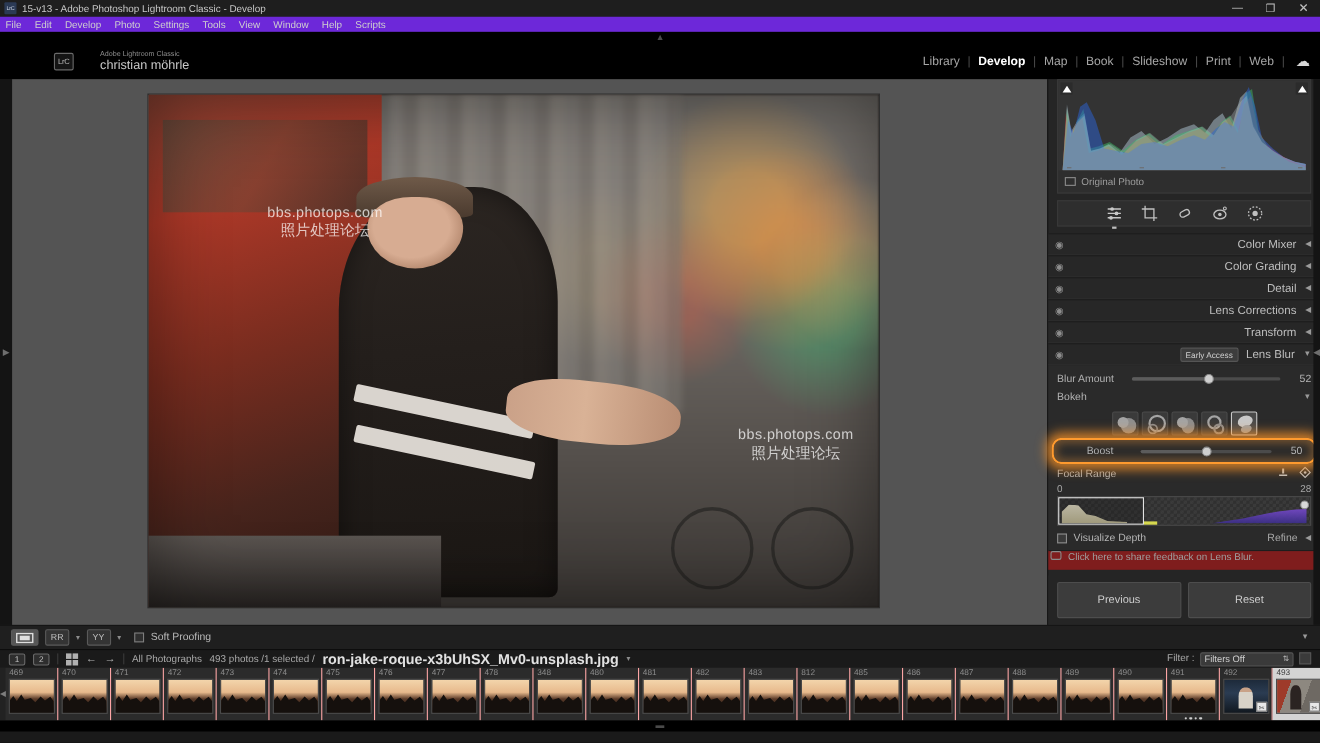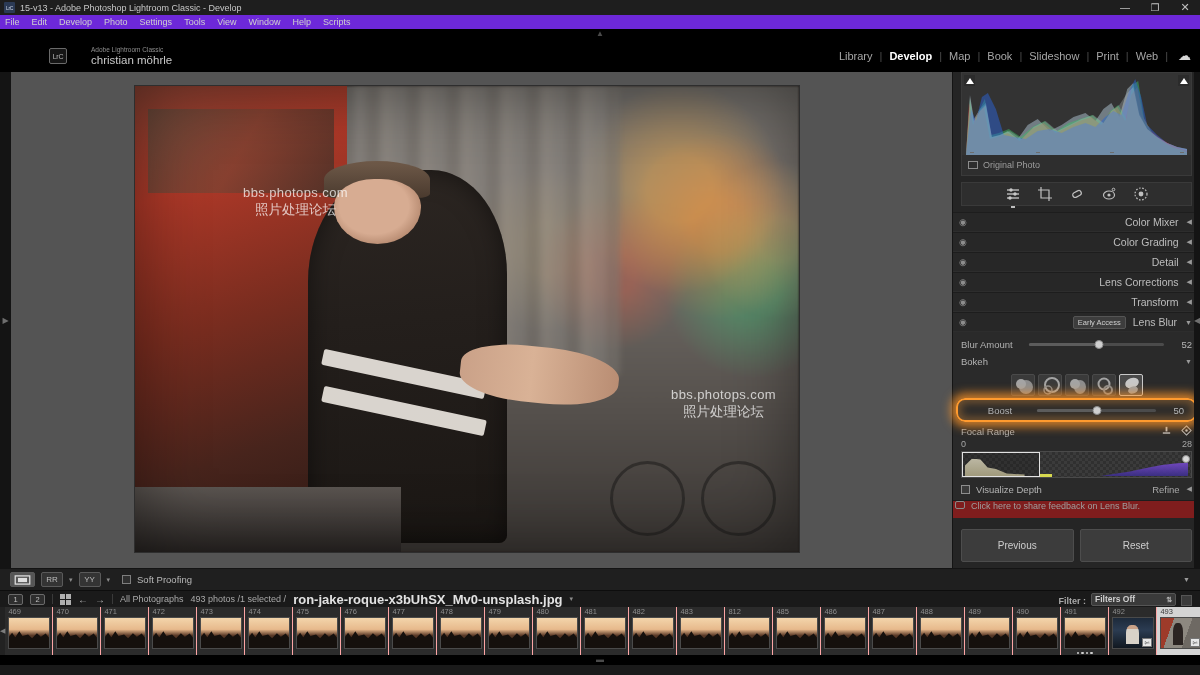--- a/index.html
+++ b/index.html
@@ -317,21 +317,21 @@
   }
   .fs-header .grid4 {
     width: 11px; height: 11px; display: grid; grid-template-columns: 1fr 1fr; grid-gap: 1px;
   }
   .fs-header .grid4 i { background: #b0b0b0; }
   .fs-header .nav { color: #b5b5b5; font-size: 10px; }
   .fs-header .src { font-size: 9px; color: #a9a9a9; }
   .fs-header .cnt { font-size: 9px; color: #a9a9a9; }
   .fs-header .fname { font-size: 13px; color: #e2e2e2; font-weight: bold; }
   .fs-header .divider { width: 1px; height: 10px; background: #3a3a3a; }
-  .fs-header .filterblk { margin-left: auto; display: flex; align-items: flex-end; gap: 5px; font-weight: bold; }
+  .fs-header .filterblk { margin-left: auto; display: flex; align-items: flex-start; gap: 5px; }
   .fs-header .filterblk .flbl { font-size: 9px; color: #a9a9a9; }
   .fs-header .selectbox {
     width: 85px; height: 13px; background: #3a3a3a; border: 1px solid #555; border-radius: 2px;
     display: flex; align-items: center; padding: 0 3px; font-size: 8.5px; color: #cfcfcf; position: relative;
   }
   .fs-header .selectbox .sp { position: absolute; right: 3px; font-size: 7px; color: #bbb; line-height: 7px; }
   .fs-header .lockbox { width: 11px; height: 11px; background: #3a3a3a; border: 1px solid #555; }
 
   .filmstrip {
     height: 48px; background: #2b2b2b; display: flex; align-items: flex-start; overflow: hidden; position: relative;
@@ -808,21 +808,21 @@
             <div class="badge">✄</div>
           </div>
         </div>
         <div class="thumbcell">
           <div class="idx">478</div>
           <div class="thumb sunset">
             <div class="badge">✄</div>
           </div>
         </div>
         <div class="thumbcell">
-          <div class="idx">479</div>
+          <div class="idx">348</div>
           <div class="thumb sunset">
             <div class="badge">✄</div>
           </div>
         </div>
         <div class="thumbcell">
           <div class="idx">480</div>
           <div class="thumb sunset">
             <div class="badge">✄</div>
           </div>
         </div>

